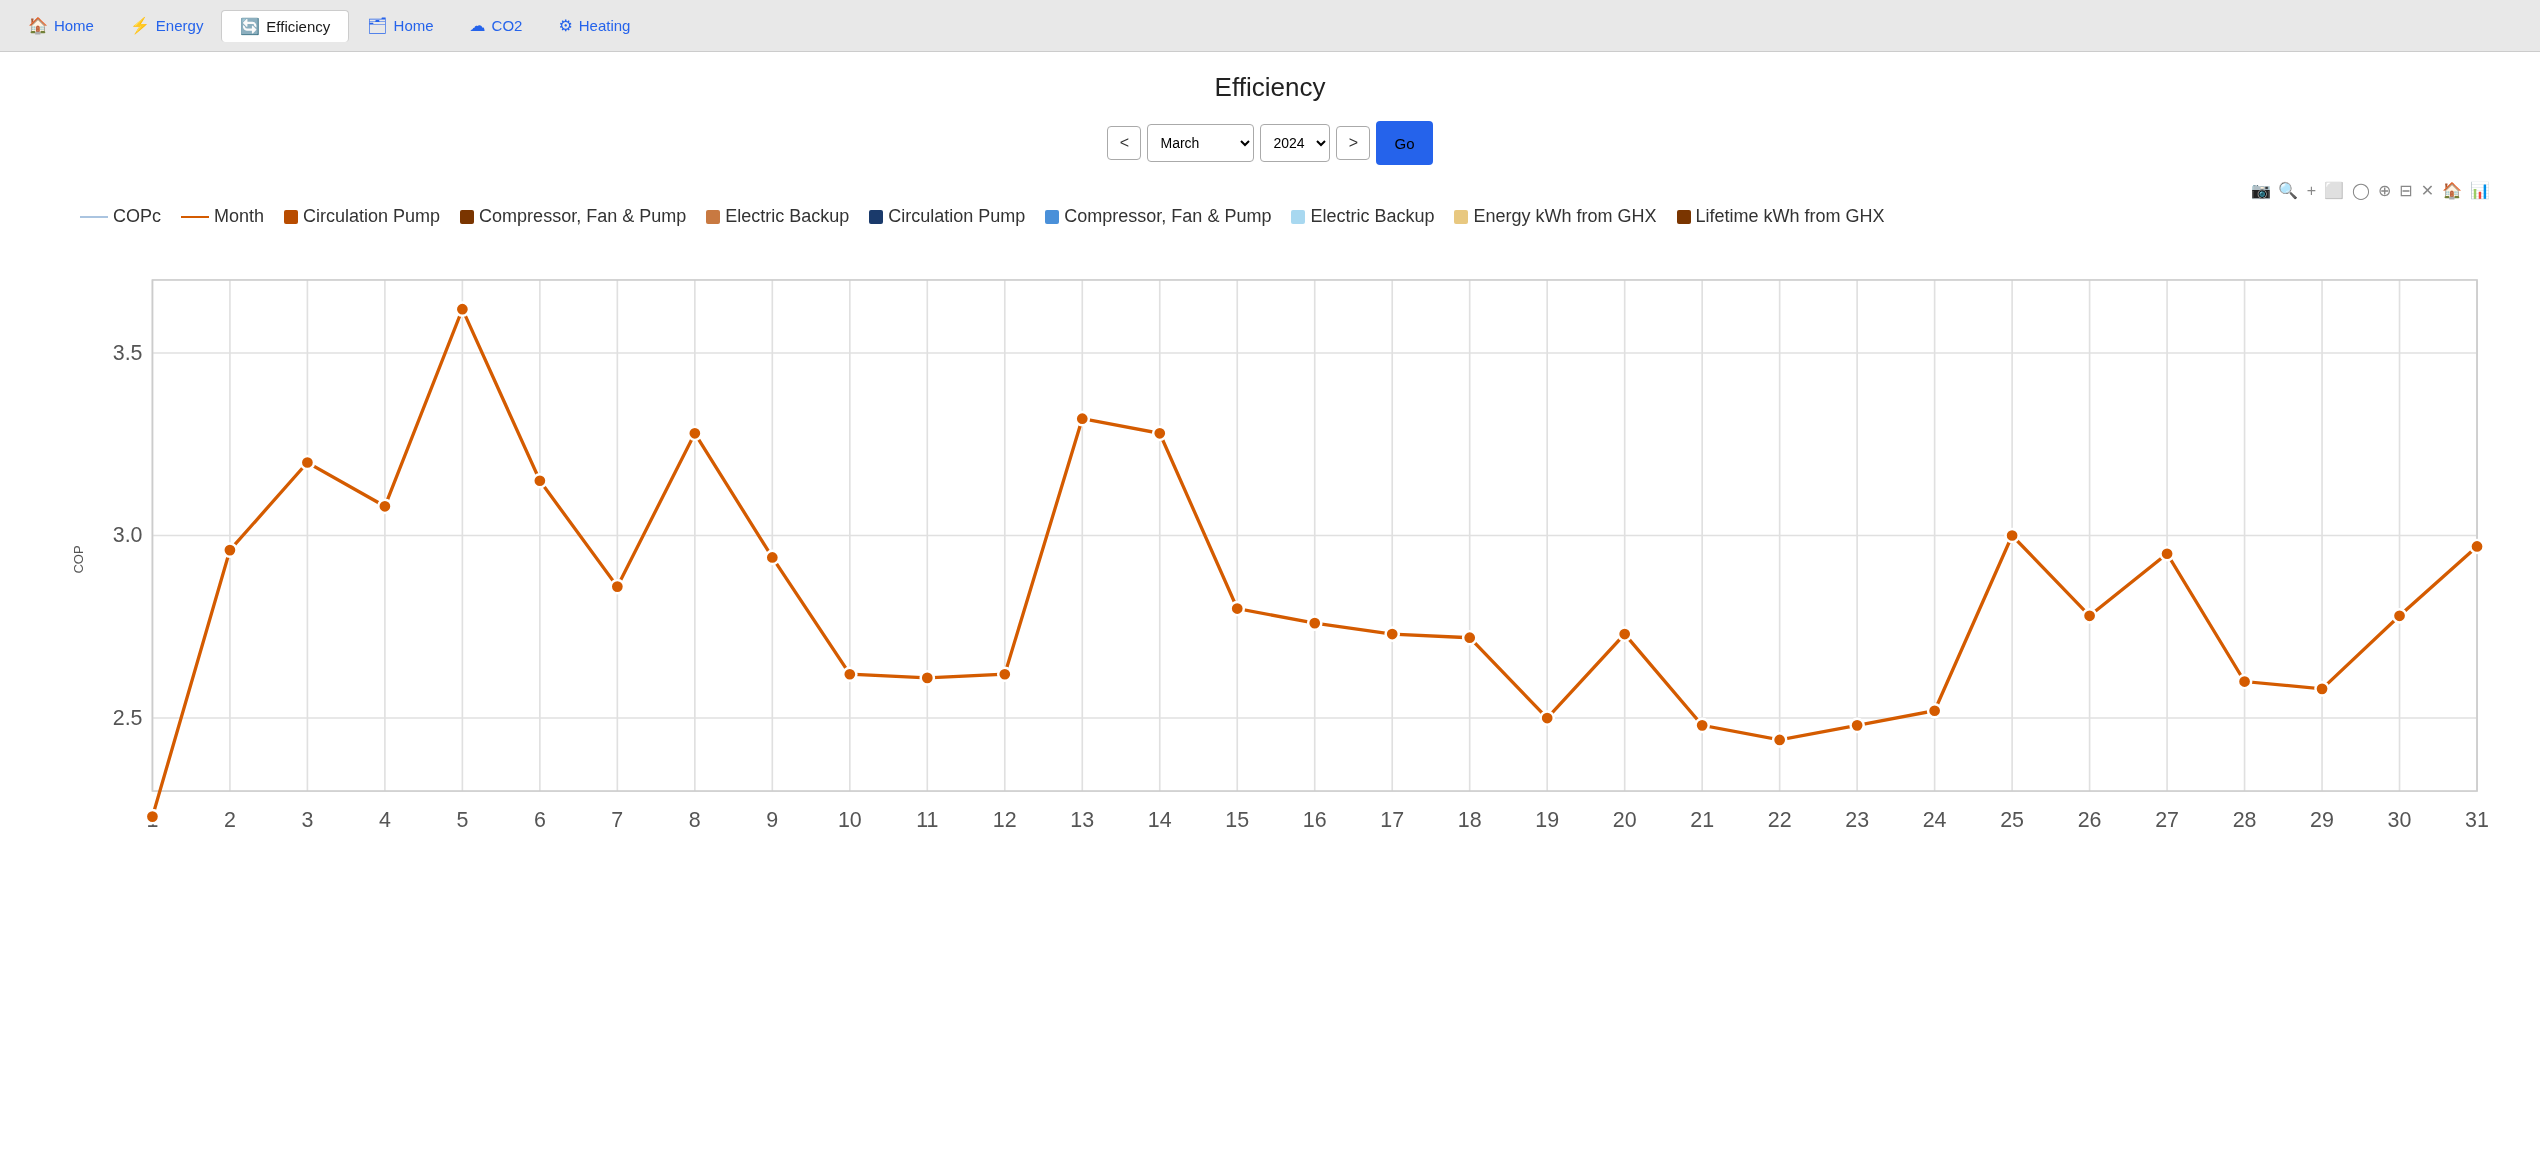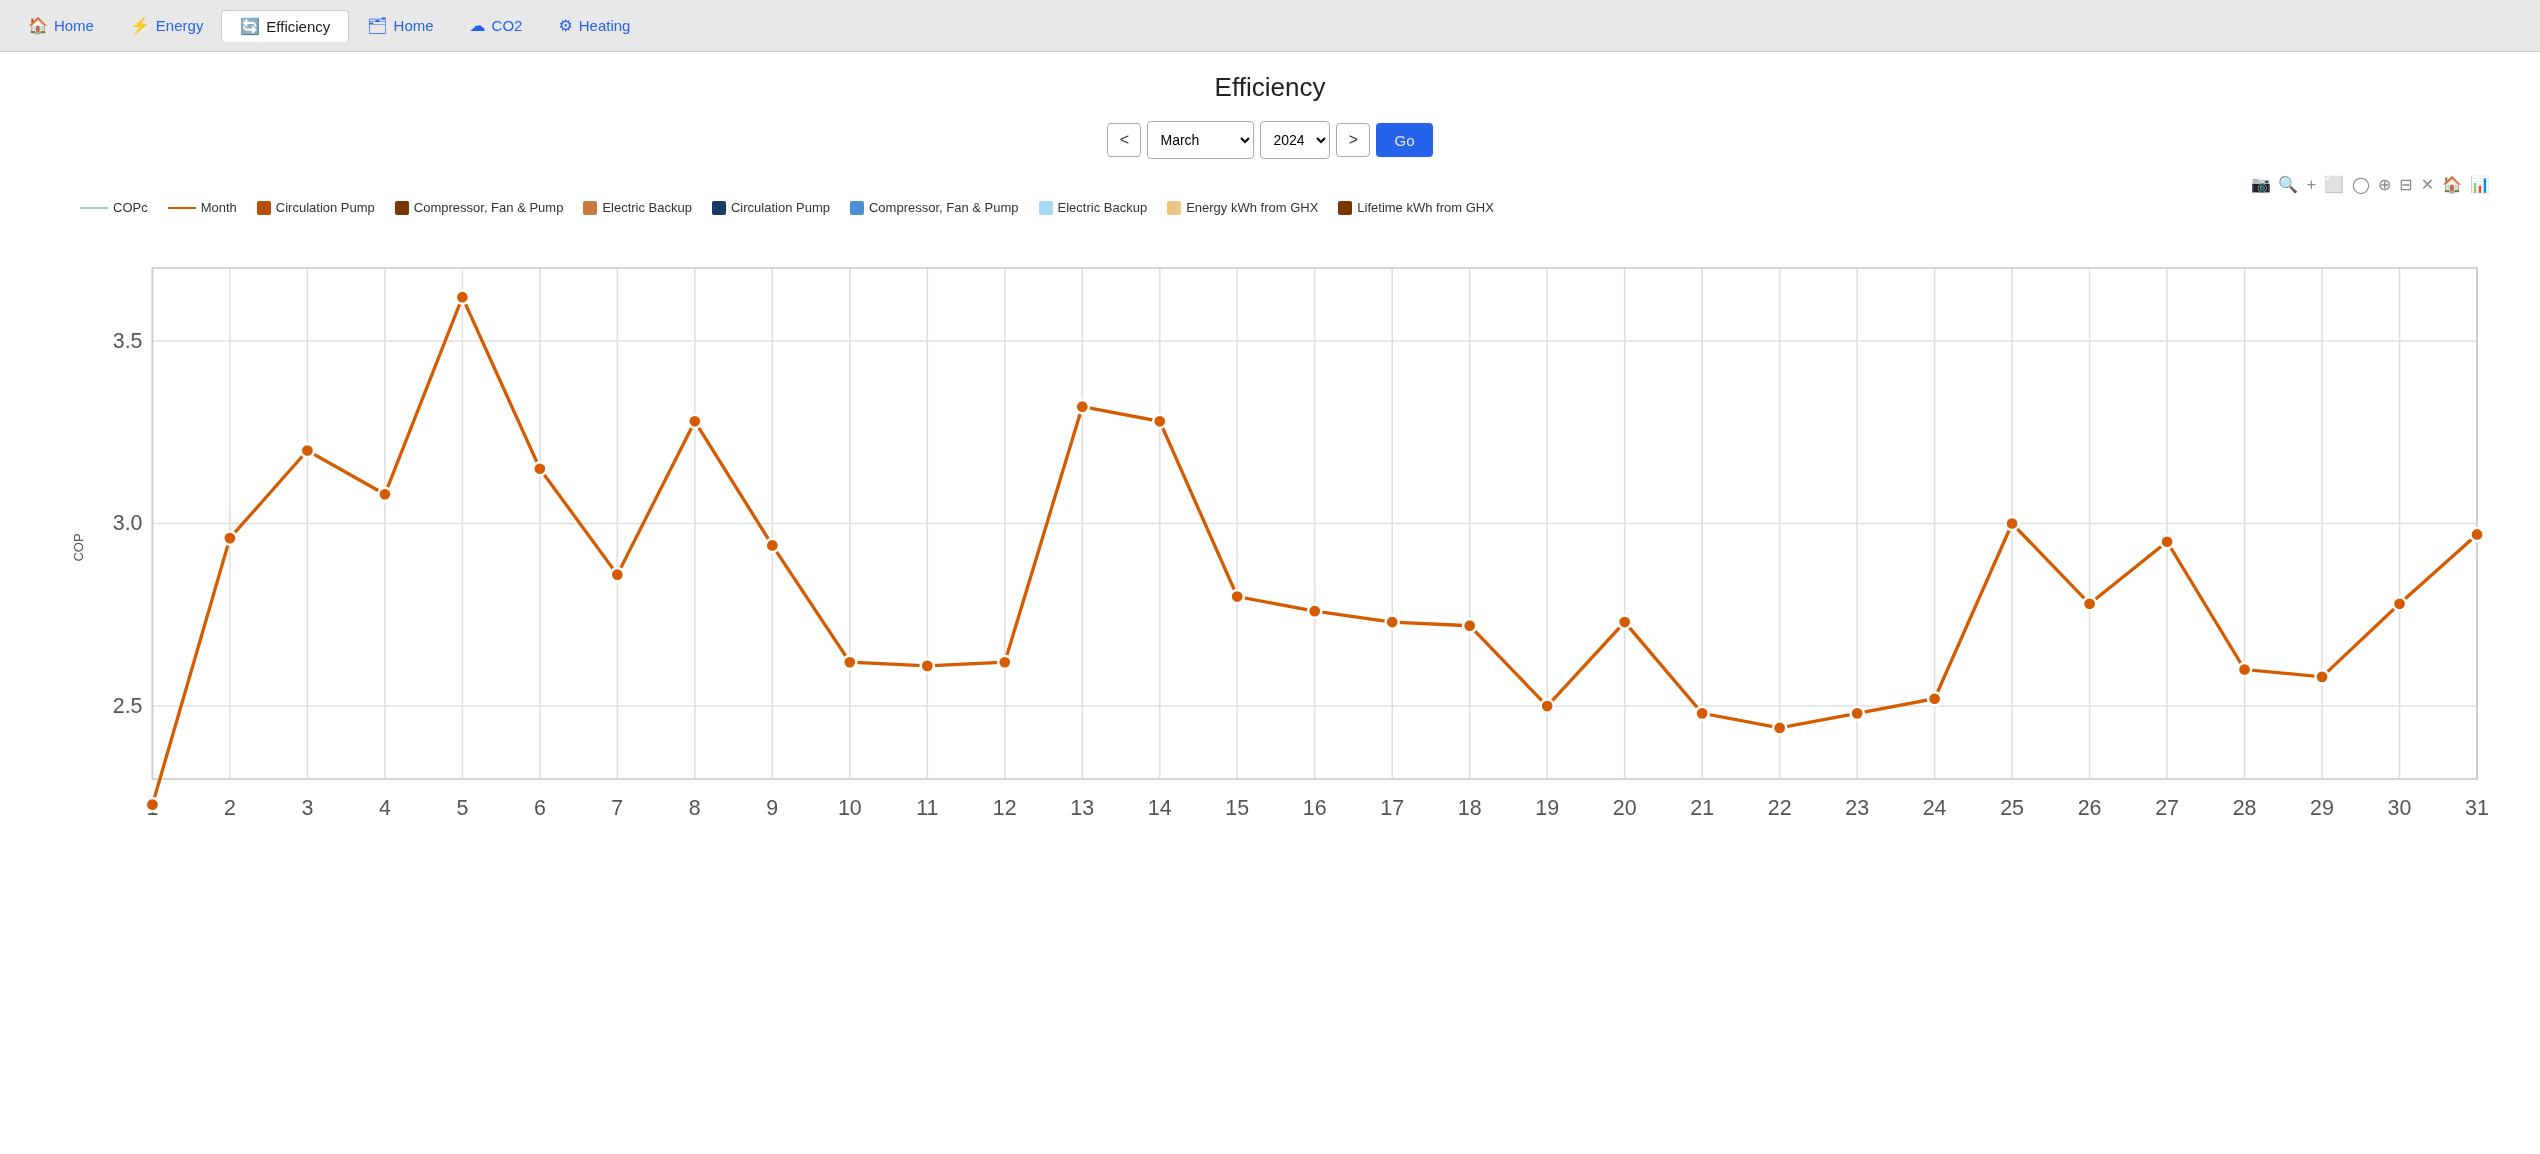--- a/index.html
+++ b/index.html
@@ -72,27 +72,27 @@
       border: 1px solid #aaa;
       border-radius: 4px;
       padding: 4px 8px;
       font-size: 14px;
       height: 38px;
       background: white;
       cursor: pointer;
     }
     .go-btn {
       background: #2563eb;
-      color: #e5e5e5;
+      color: #000000;
       border: none;
       border-radius: 4px;
       padding: 6px 18px;
       font-size: 15px;
       cursor: pointer;
-      height: 34px;
+      height: 44px;
     }
 
     
     .period-tabs {
       display: flex;
       justify-content: center;
       margin-bottom: 20px;
     }
     .period-tabs-inner {
       display: flex;
@@ -130,21 +130,21 @@
       align-items: center;
     }
     .toolbar-icon.active { color: #222; }
 
     
     .chart-legend {
       display: flex;
       flex-wrap: wrap;
       gap: 8px 20px;
       padding: 0 60px 10px 60px;
-      font-size: 13px;
+      font-size: 18px;
       color: #333;
     }
     .legend-item {
       display: flex;
       align-items: center;
       gap: 5px;
     }
     .legend-line {
       width: 28px;
       height: 2px;

